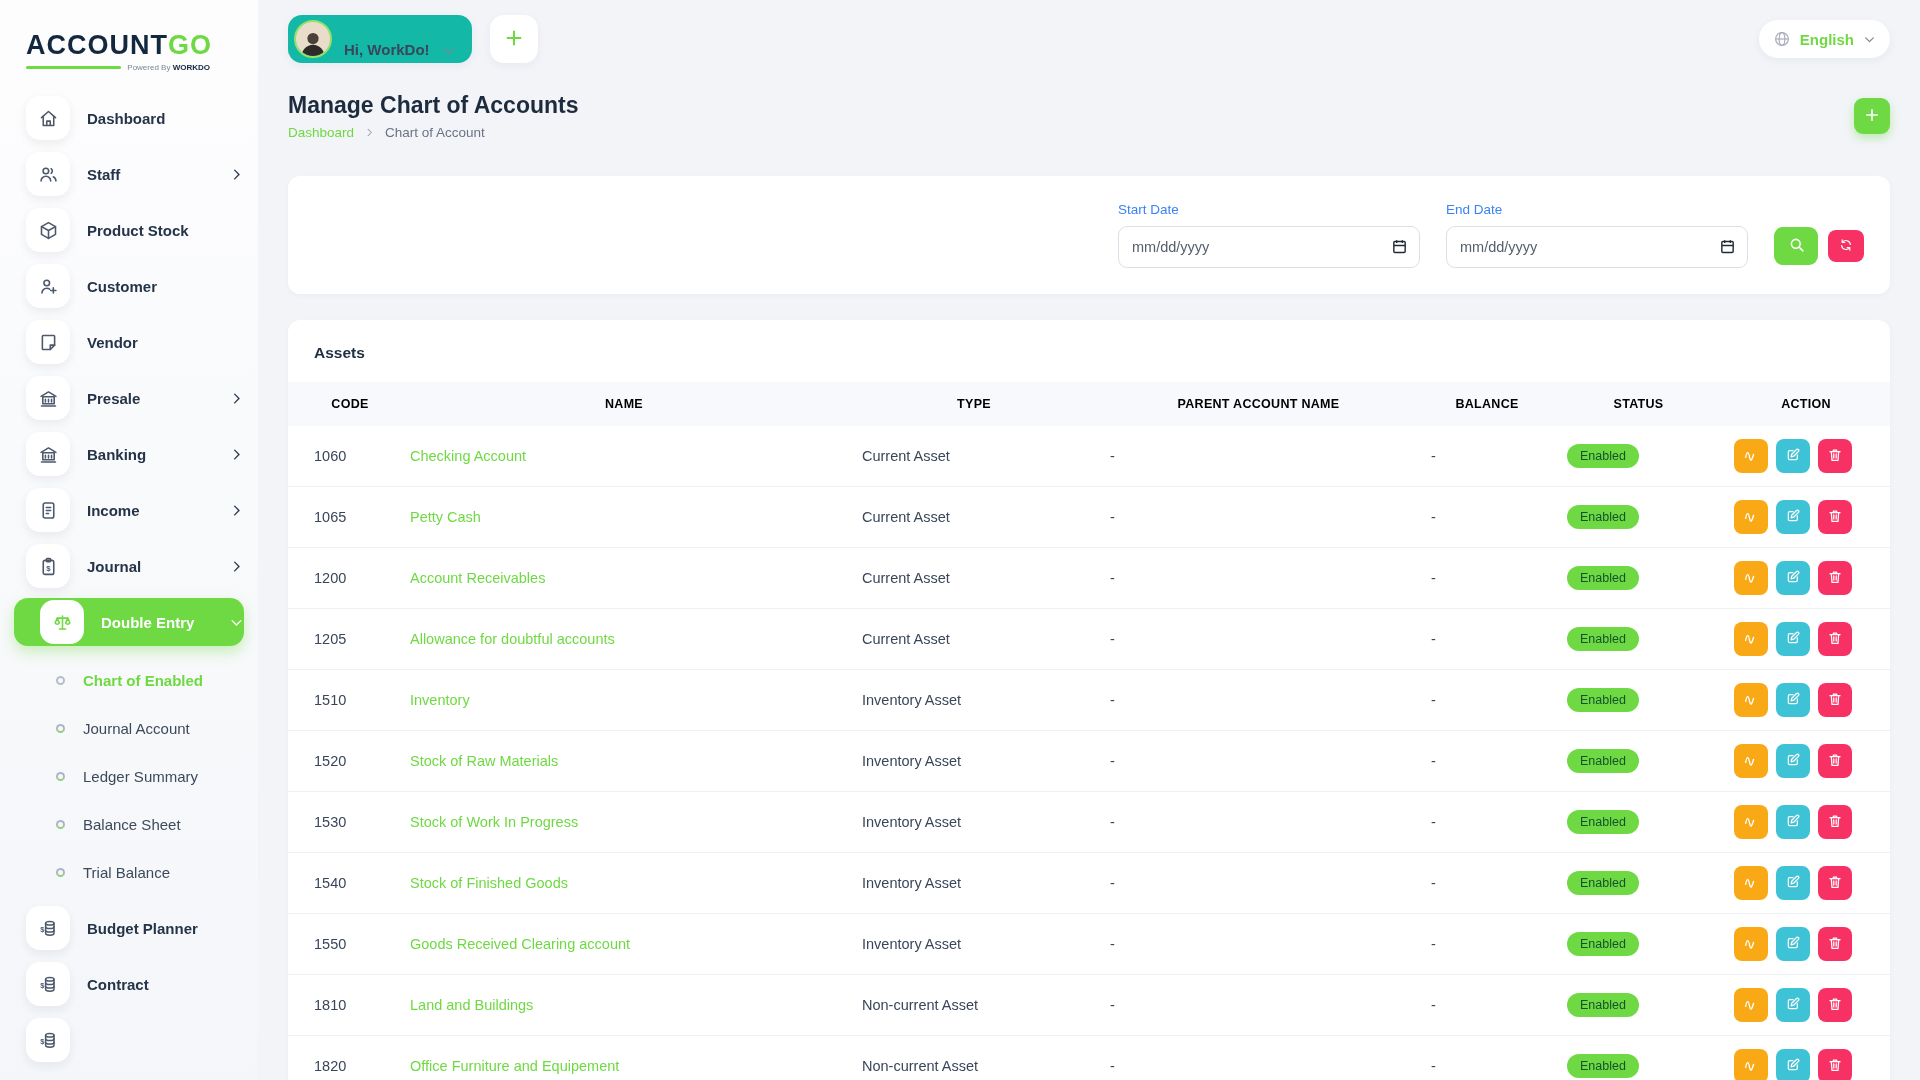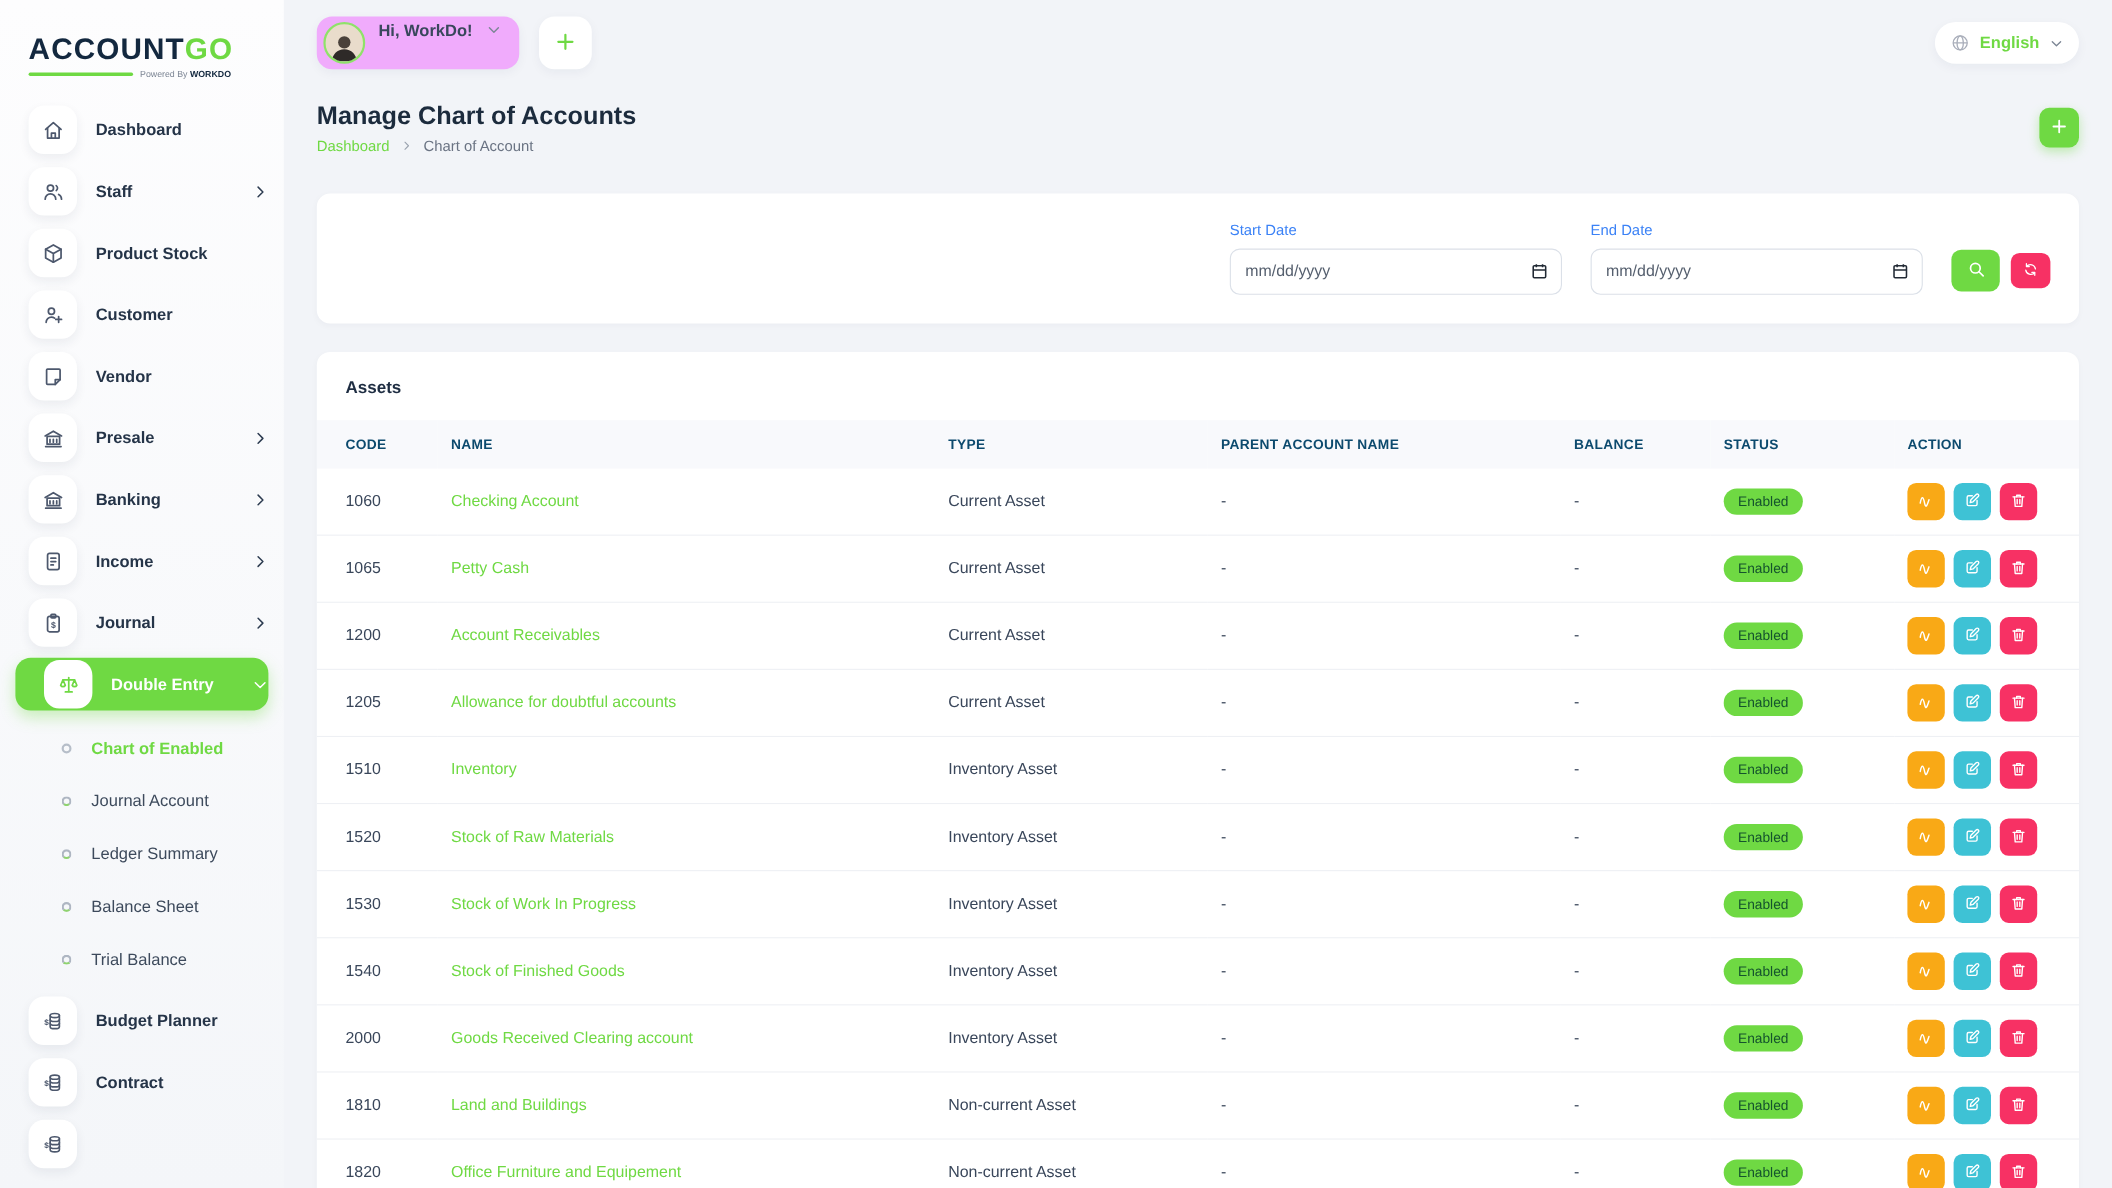--- a/index.html
+++ b/index.html
@@ -38,21 +38,21 @@
   .sub-item { display:flex; align-items:center; gap:18px; height:40px; margin:0 0 8px 0; padding-left:56px; cursor:pointer; }
   .bullet { width:9px; height:9px; border-radius:50%; border:2.5px solid #aeb6c2; border-bottom-color:#8fd36f; flex:0 0 9px; }
   .sub-label { font-size:15px; font-weight:500; color:#3d4a5c; }
   .sub-item.active .sub-label { color:#6fd943; font-weight:700; }
   .sub-item.active .bullet { border-color:#b6bec9; border-bottom-color:#b6bec9; }
 
   
   .main { flex:1; padding:0 30px; position:relative; }
 
   .topbar { height:70px; display:flex; align-items:center; gap:18px; padding-top:8px; }
-  .user-chip { display:flex; align-items:flex-start; gap:12px; background:#f0abfc; border-radius:14px;
+  .user-chip { display:flex; align-items:flex-end; gap:12px; background:#14b8a6; border-radius:14px;
                padding:5px 16px 5px 6px; box-shadow:0 3px 10px rgba(25,39,70,.05); cursor:pointer; height:48px; }
   .avatar { width:38px; height:38px; border-radius:50%; background:#e9dccb; border:2px solid #8fe26a;
             display:flex; align-items:flex-end; justify-content:center; overflow:hidden; }
   .avatar svg { width:30px; height:30px; }
   .user-name { font-size:15px; font-weight:600; color:#39475c; }
   .chip-chev { color:#7b8594; display:flex; }
   .chip-chev svg { width:14px; height:14px; }
   .add-chip { width:48px; height:48px; background:#ffffff; border:none; border-radius:14px;
               box-shadow:0 3px 10px rgba(25,39,70,.05); display:flex; align-items:center; justify-content:center;
               color:#6fd943; cursor:pointer; }
@@ -94,21 +94,21 @@
   .btn-search svg { width:17px; height:17px; }
   .btn-reset { width:36px; height:32px; border:none; border-radius:8px; background:#f73164; color:#fff;
                display:flex; align-items:center; justify-content:center; cursor:pointer; }
   .btn-reset svg { width:14px; height:14px; }
 
   .table-card { margin-top:26px; background:#ffffff; border-radius:12px 12px 0 0; overflow:hidden;
                 box-shadow:0 2px 6px rgba(25,39,70,.03); min-height:760px; }
   .section-title { font-size:15.5px; font-weight:700; color:#1e2d42; padding:24px 0 20px 26px; }
   table { width:100%; border-collapse:collapse; table-layout:fixed; }
   thead tr { background:#f8f9fc; }
-  th { text-align:left; font-size:12.5px; font-weight:700; color:#0c4a6e; letter-spacing:.3px;
+  th { text-align:center; font-size:12.5px; font-weight:700; color:#000000; letter-spacing:.3px;
        padding:15px 12px; text-transform:uppercase; }
   th:first-child, td:first-child { padding-left:26px; }
   td { padding:13px 12px; font-size:14.5px; color:#39465a; border-bottom:1px solid #eef0f4; height:52px; }
   .name-link { color:#6fd943; text-decoration:none; cursor:pointer; }
   .badge { display:inline-block; background:#6fd943; color:#14532d; font-size:12.5px; padding:6px 13px;
            border-radius:12px; line-height:1; }
   .actions { display:flex; gap:8px; }
   .act-btn { width:34px; height:34px; border:none; border-radius:8px; color:#ffffff;
              display:flex; align-items:center; justify-content:center; cursor:pointer; }
   .act-btn svg { width:16px; height:16px; }
@@ -732,21 +732,21 @@
               <button class="act-btn act-pink">
                     <span><svg viewBox="0 0 24 24">
                         <use href="#i-trash"></use>
                       </svg></span>
                   </button>
             </div>
               </td>
           </tr>
 
           <tr>
-            <td>2000</td>
+            <td>1550</td>
             <td><a class="name-link">Goods Received Clearing account</a></td>
             <td>Inventory Asset</td>
             <td>-</td>
             <td>-</td>
             <td><span class="badge">Enabled</span></td>
             <td>
                 <div class="actions">
               <button class="act-btn act-orange">
                     <span><svg viewBox="0 0 24 24">
                         <use href="#i-wave"></use>

